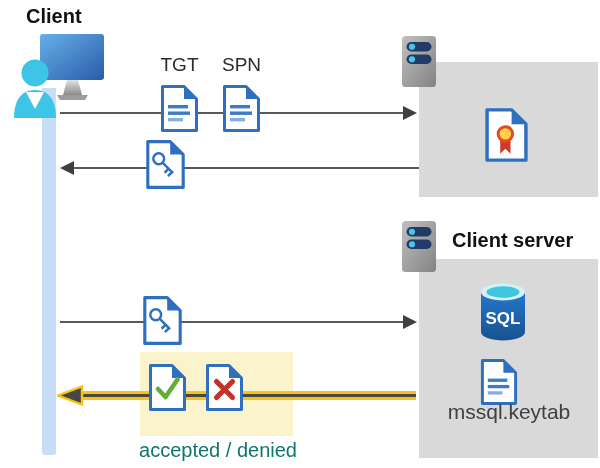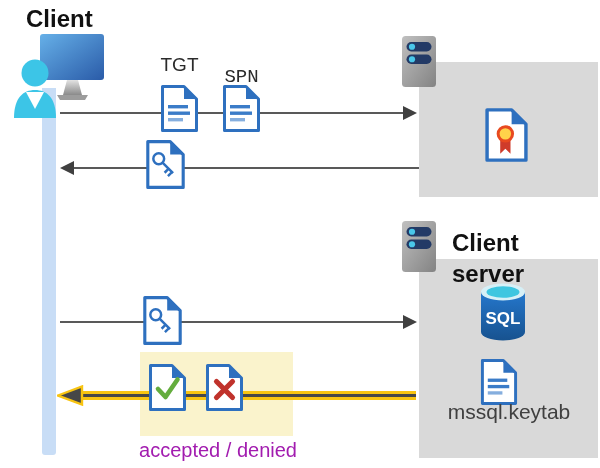--- a/index.html
+++ b/index.html
@@ -3,24 +3,24 @@
 <meta charset="utf-8">
 <style>
   html,body { margin:0; padding:0; background:#fff; }
   .canvas {
     position:relative; width:600px; height:468px; background:#ffffff;
     font-family:"Liberation Sans", sans-serif; overflow:hidden;
   }
   .abs { position:absolute; }
 
   
-  .actor-title { font-size:24px; font-weight:bold; color:#111; line-height:1.3; }
+  .actor-title { font-size:20px; font-weight:bold; color:#111; line-height:1.3; }
   .ticket-label { font-size:19px; color:#2b2b2b; text-align:center; }
   .file-label { font-size:21px; color:#404040; text-align:center; }
-  .result-label { font-size:20px; color:#a21caf; text-align:center; }
+  .result-label { font-size:20px; color:#0f766e; text-align:center; }
 
   
   .gray-box { background:#d9d9d9; z-index:0; }
   .yellow-box { background:#faf3cc; z-index:1; }
 
   
   .timeline { background:#c8ddf6; border-radius:0 0 3px 3px; z-index:0; }
 
   
   .arrow-line { height:2px; background:#595959; z-index:1; }
@@ -179,19 +179,19 @@
     <text x="26" y="43" text-anchor="middle" font-size="17" font-weight="bold" font-family="Liberation Sans, sans-serif" fill="#ffffff">SQL</text>
   </svg>
 
   <div class="abs actor-title label-layer" style="left:26px; top:3px;">Client</div>
 
 
   <div class="abs actor-title label-layer" style="left:452px; top:227px; width:145px;">Client server</div>
 
   <div class="abs ticket-label label-layer" style="left:159px; top:54px; width:41px;">TGT</div>
 
-  <div class="abs ticket-label label-layer" style="left:221px; top:66px; width:41px;font-family:Liberation Mono, monospace;">SPN</div>
+  <div class="abs ticket-label label-layer" style="left:221px; top:54px; width:41px;">SPN</div>
 
   <div class="abs file-label label-layer" style="left:424px; top:400px; width:170px;">mssql.keytab</div>
 
   <div class="abs result-label label-layer" style="left:128px; top:439px; width:180px;">accepted / denied</div>
 
 </div>
 
 </body></html>

